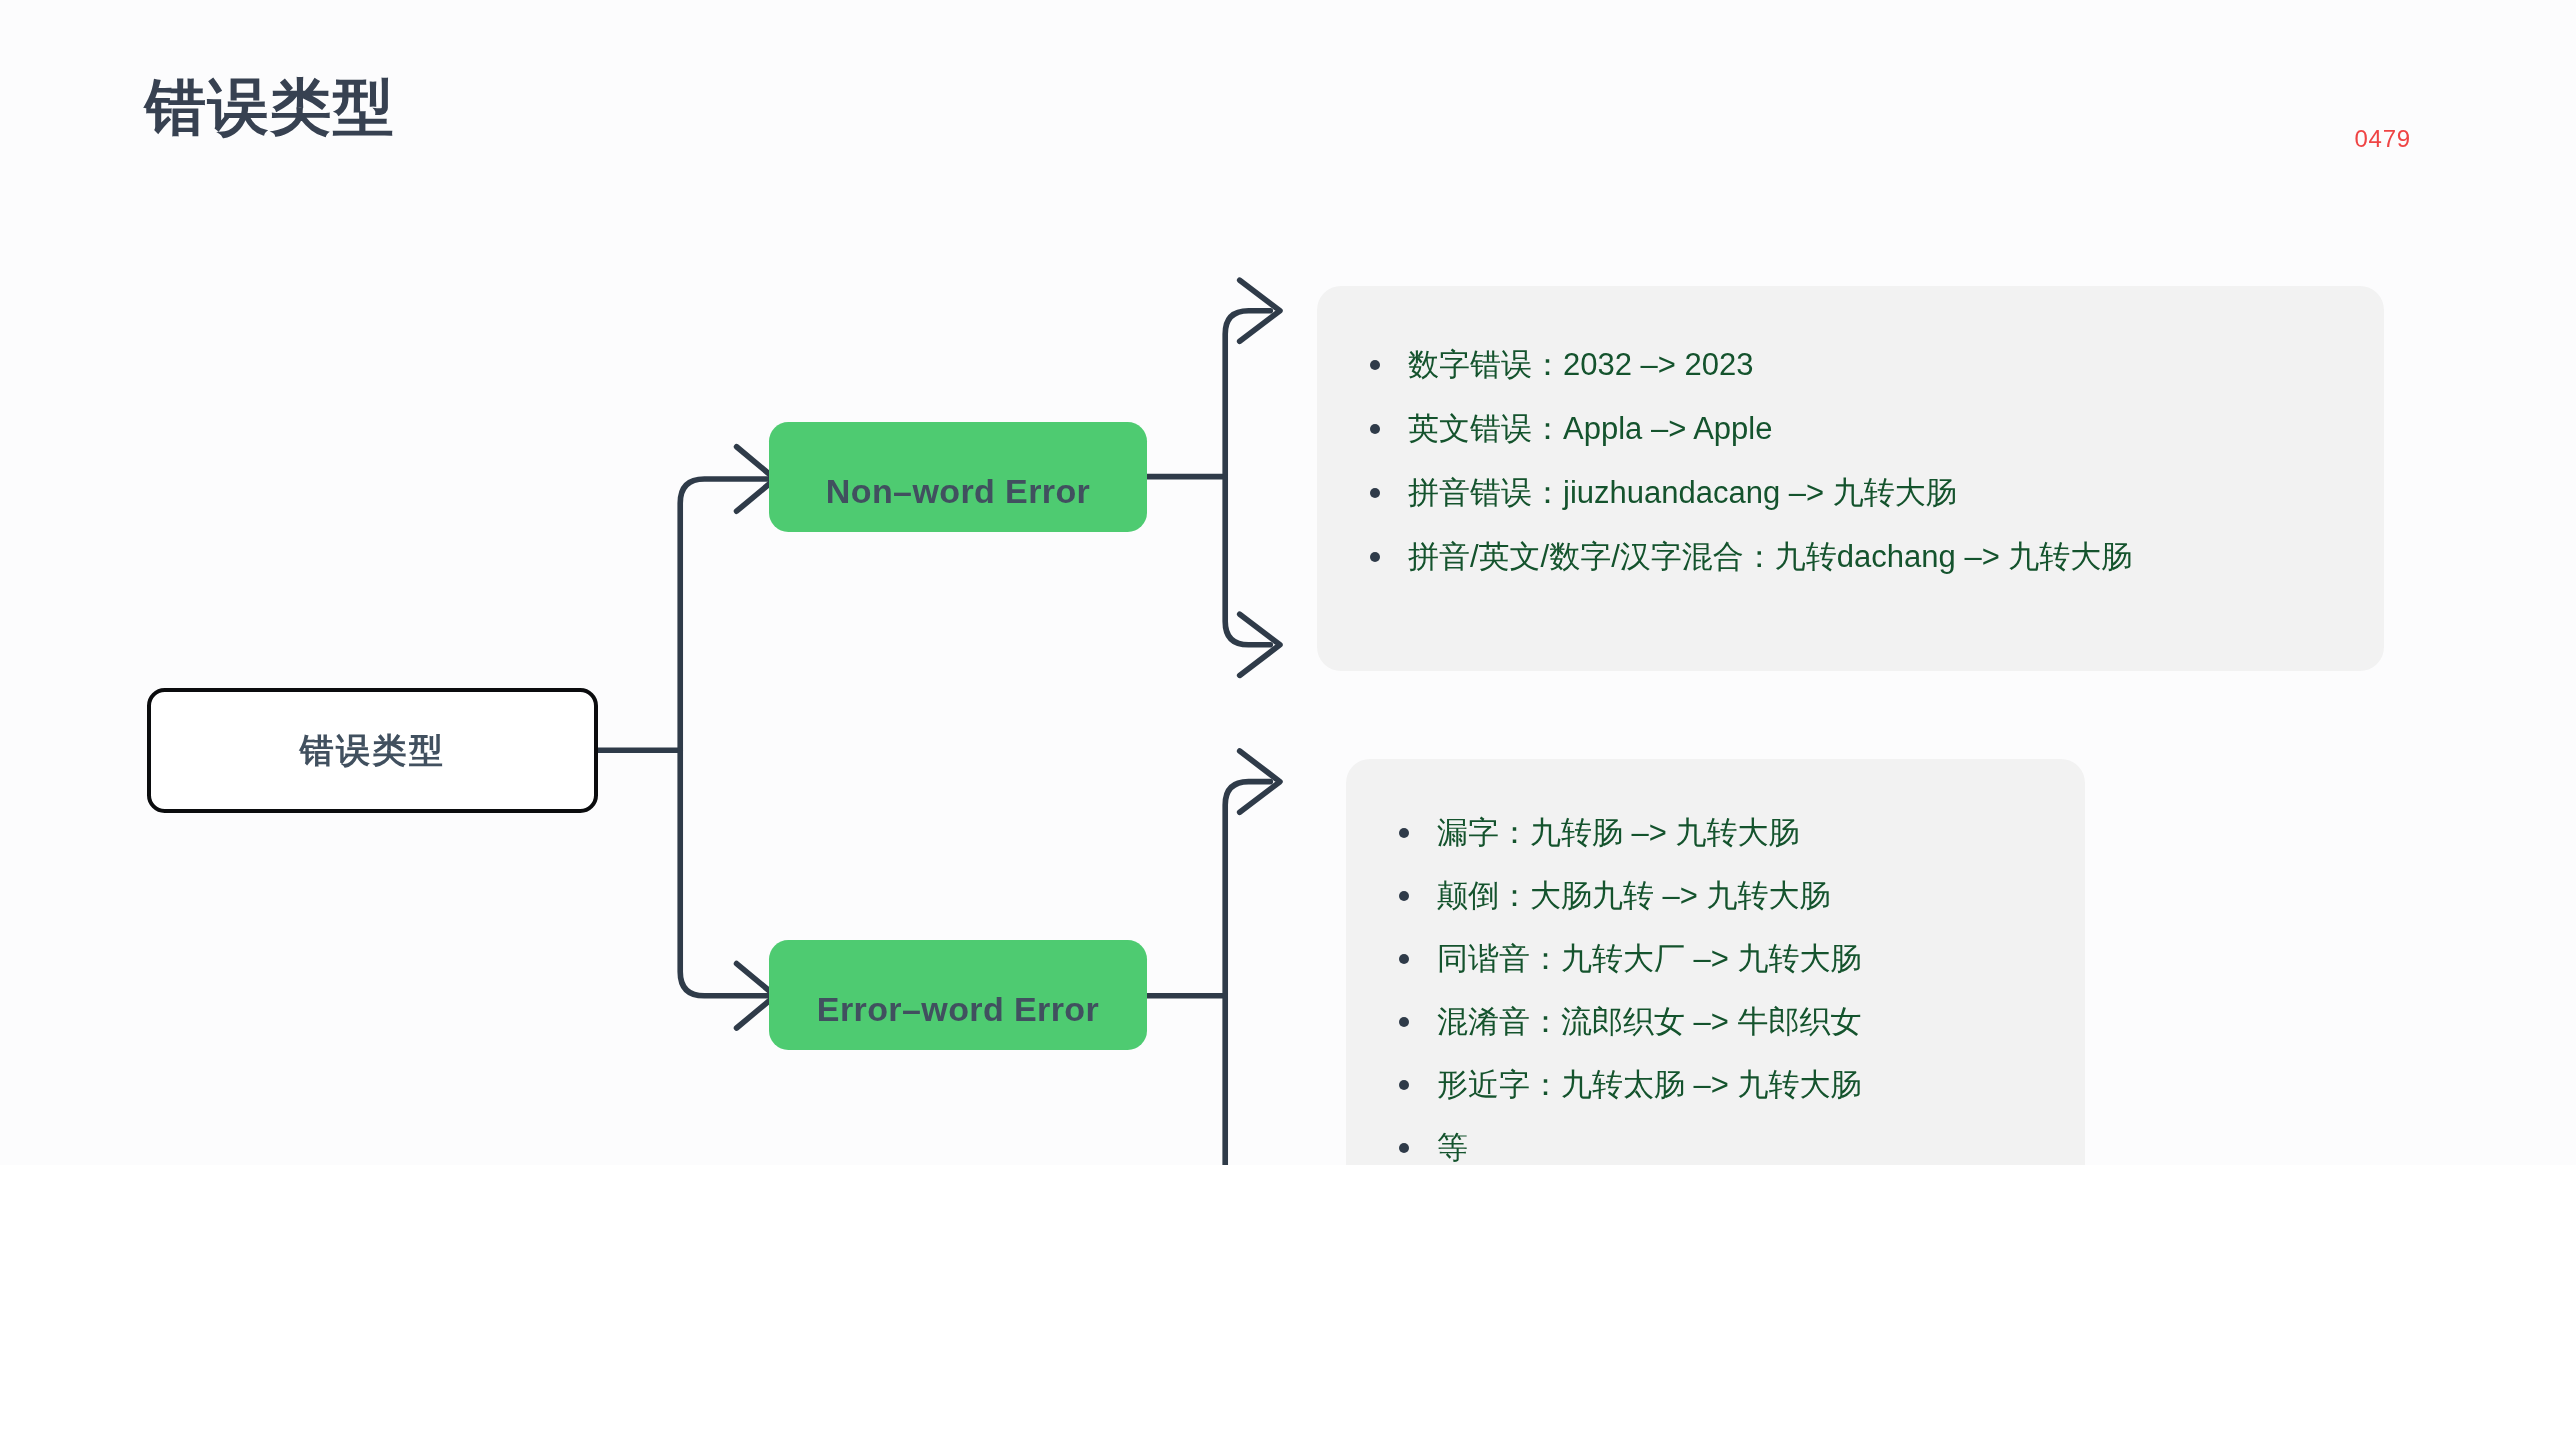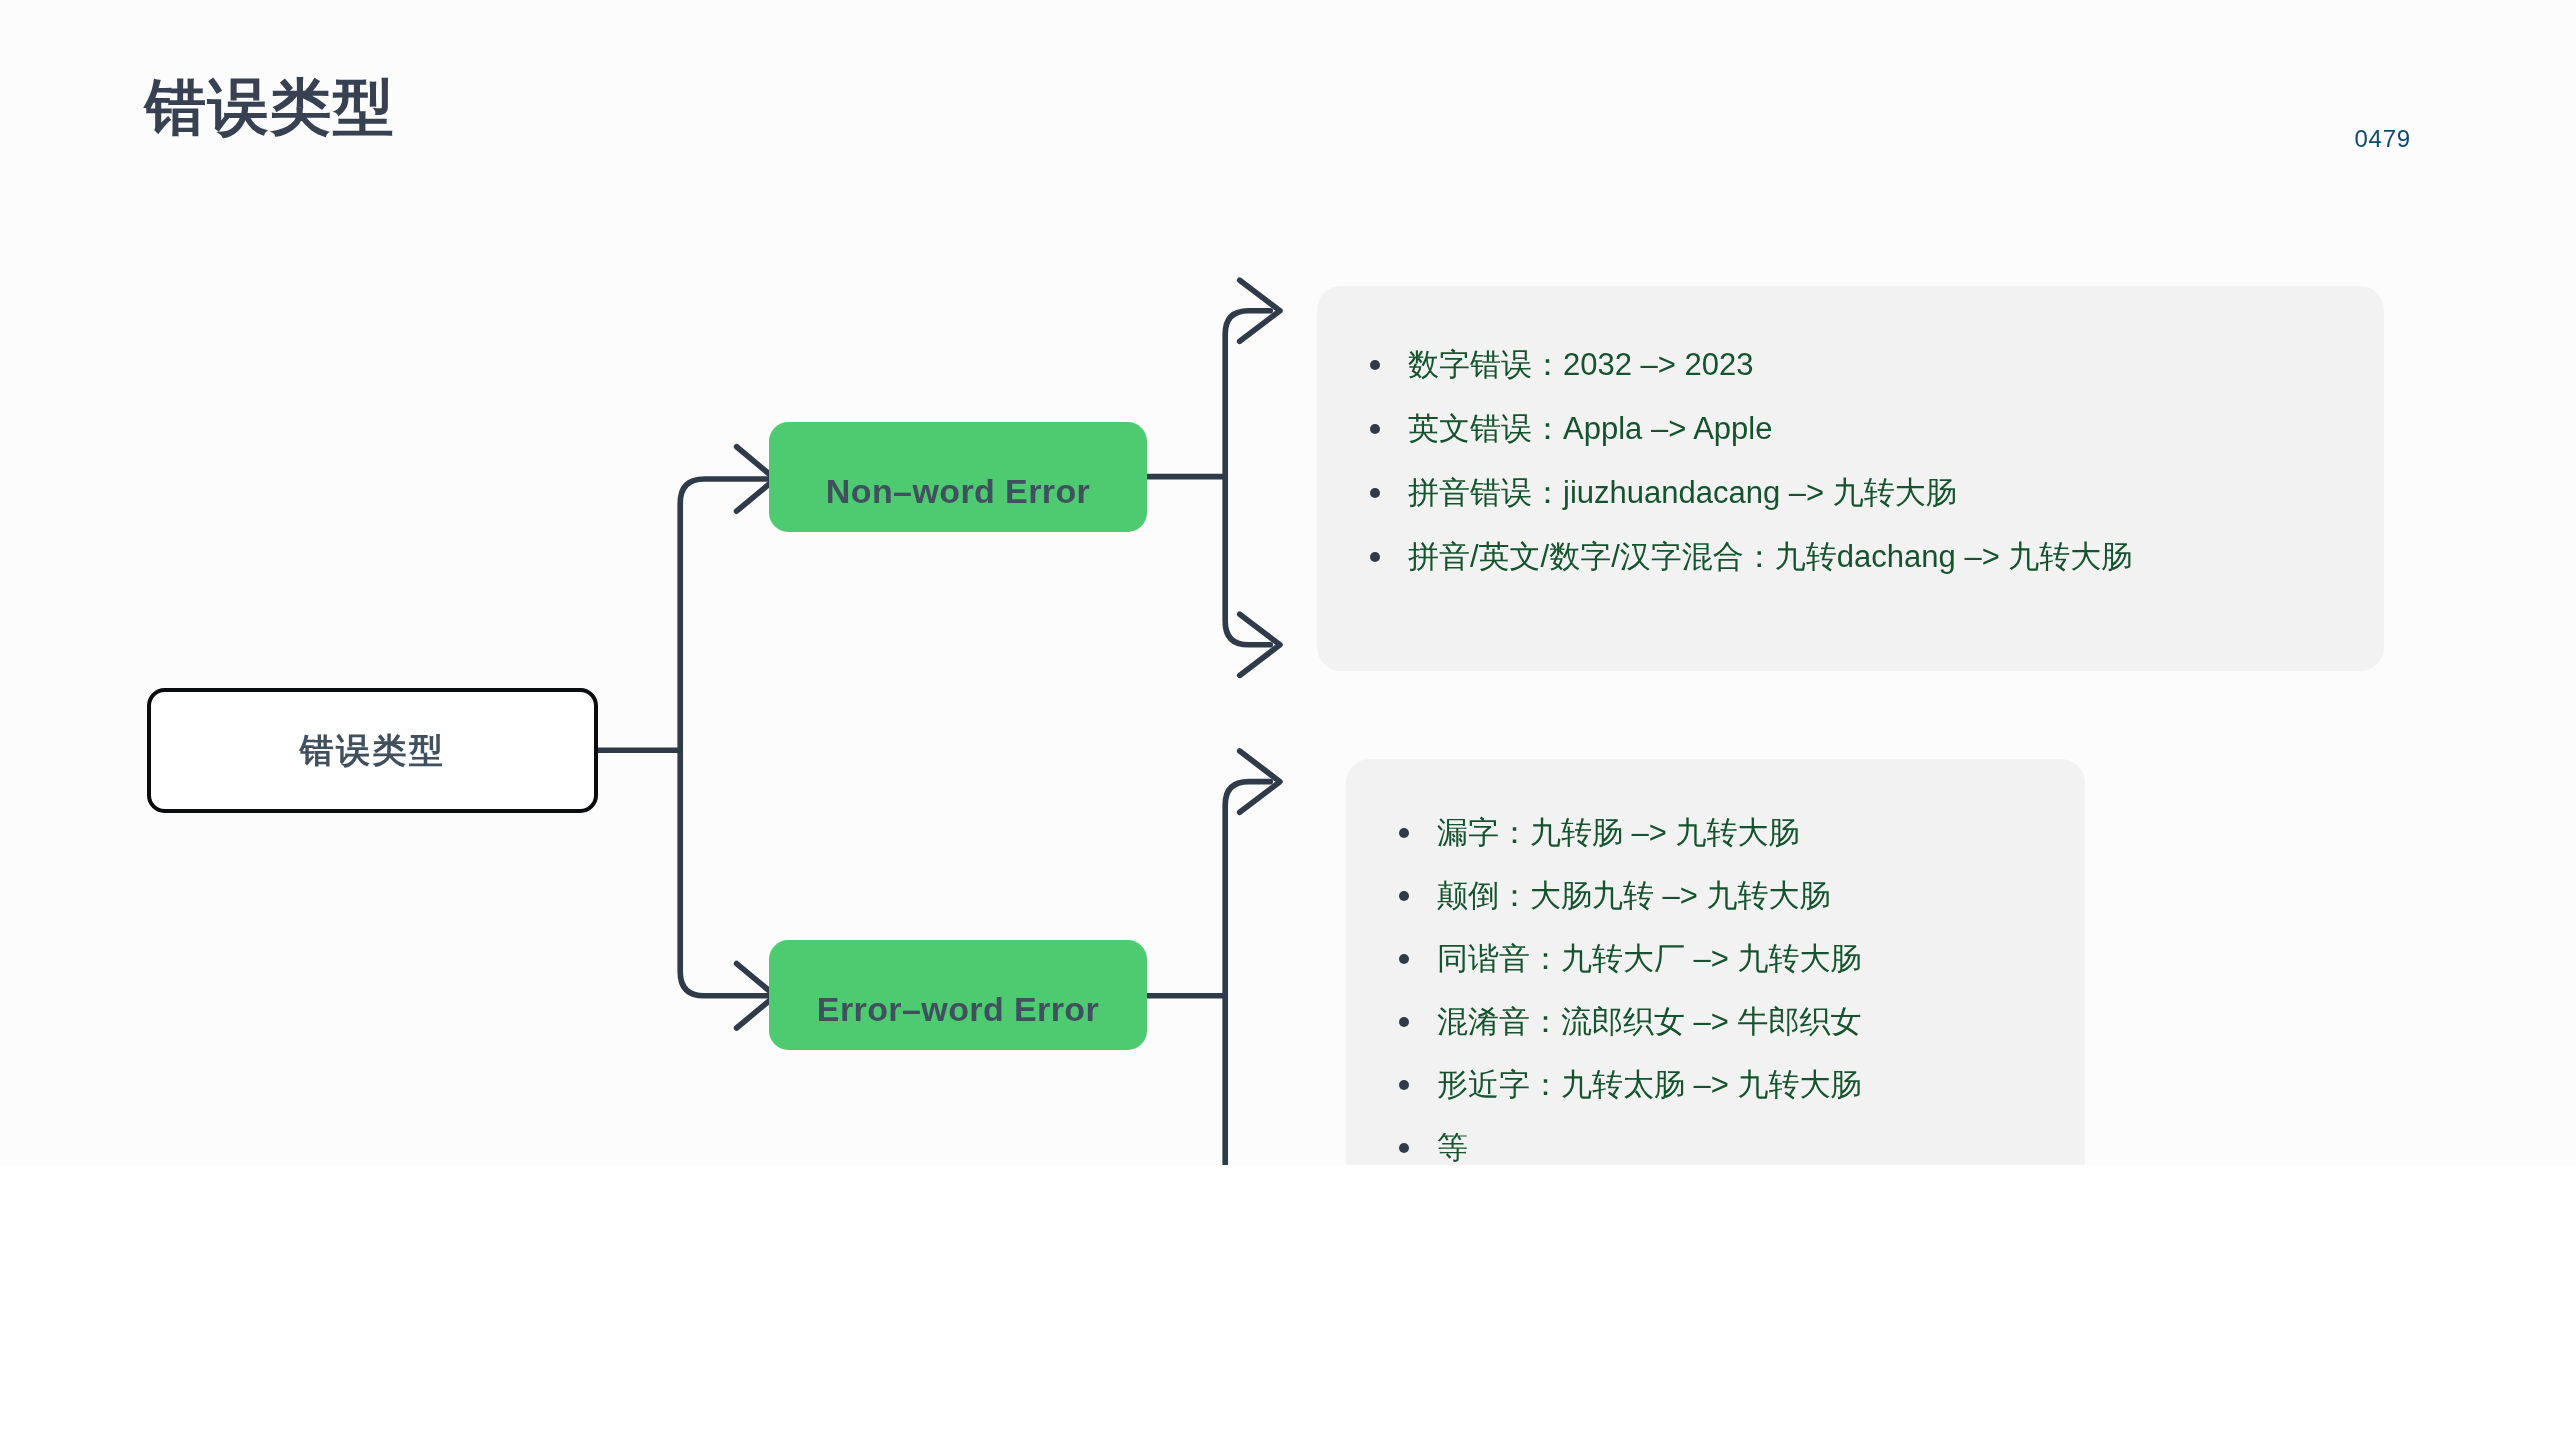--- a/index.html
+++ b/index.html
@@ -29,21 +29,21 @@
     letter-spacing: 1.6px;
     color: #374151;
     line-height: 1.1;
     white-space: nowrap;
   }
   #page-number {
     position: absolute;
     right: 165px;
     top: 125px;
     font-size: 24px;
-    color: #0c4a6e;
+    color: #ef4444;
     letter-spacing: 0.8px;
   }
 
   
   #connectors {
     position: absolute;
     left: 0;
     top: 0;
     width: 2576px;
     height: 1449px;

